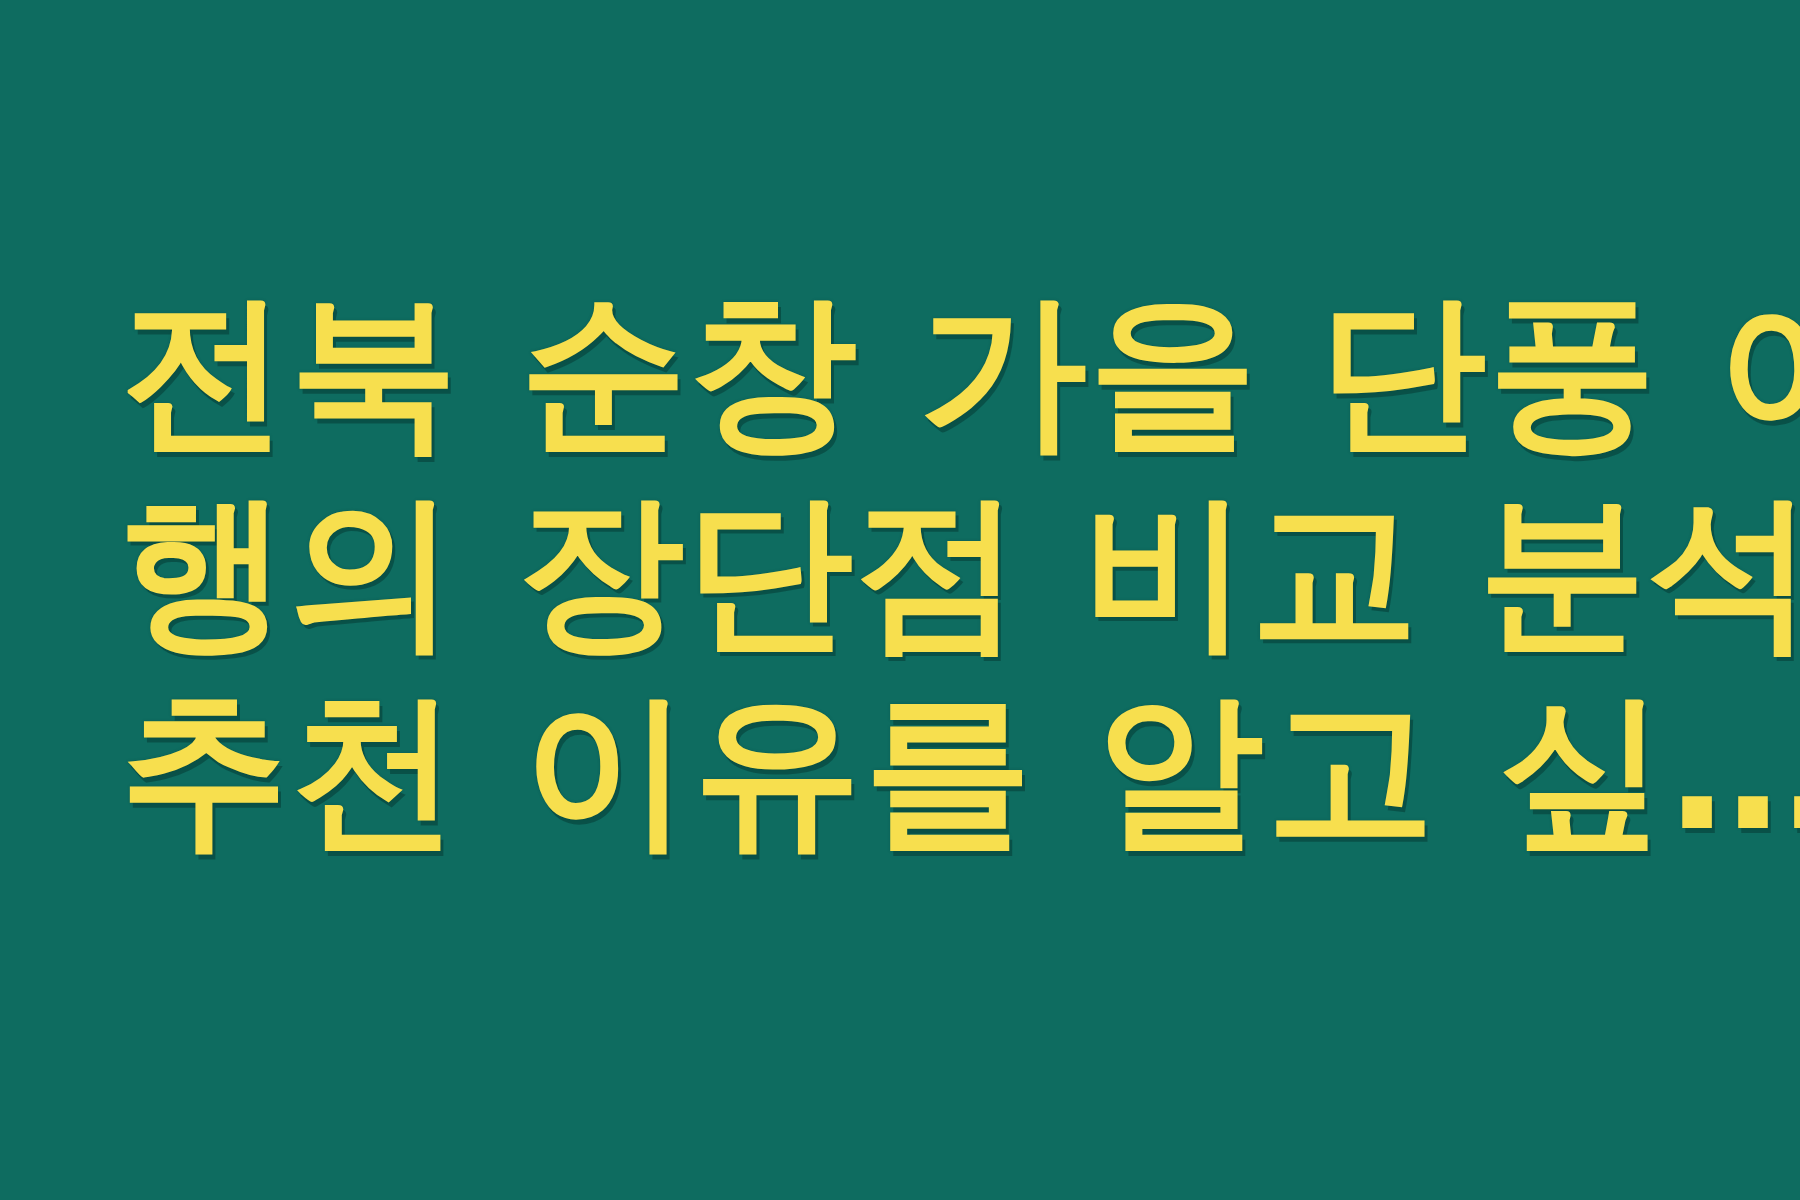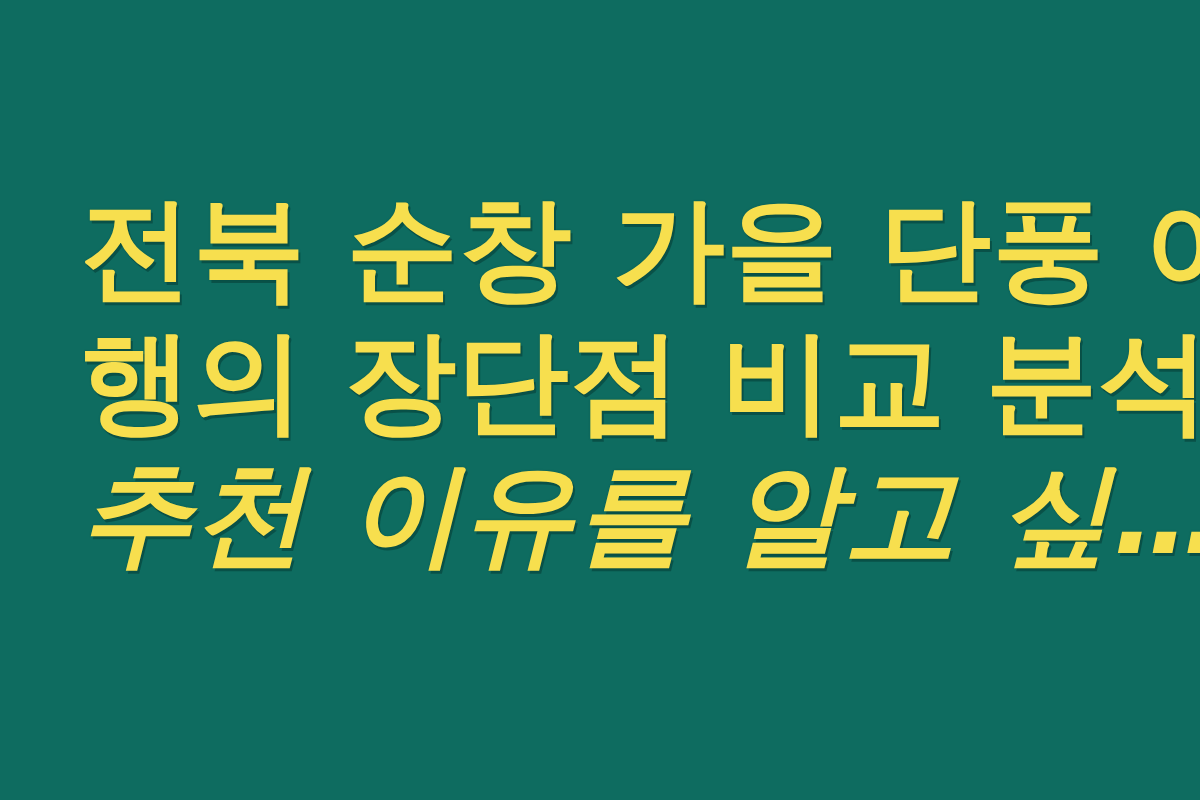--- a/index.html
+++ b/index.html
@@ -43,21 +43,21 @@
     line-height: 133px;
     letter-spacing: 0.012em;
     white-space: nowrap;
     text-shadow: 2px 3px 0 rgba(5, 60, 52, 0.55),
                  0 0 2px rgba(5, 60, 52, 0.35);
   }
 
   
   .title-line.line-1 { letter-spacing: 0.010em; }
   .title-line.line-2 { letter-spacing: 0.004em; }
-  .title-line.line-3 { letter-spacing: 0.016em; font-style: italic; }
+  .title-line.line-3 { letter-spacing: 0.016em; }
 </style>
 </head>
 <body>
 
 <div id="thumbnail-card" style="background: rgb(14, 108, 96);">
 
   <div id="title-block">
 
     <span class="title-line line-1" style="color: rgb(247, 223, 78);">전북 순창 가을 단풍 여</span>
 

